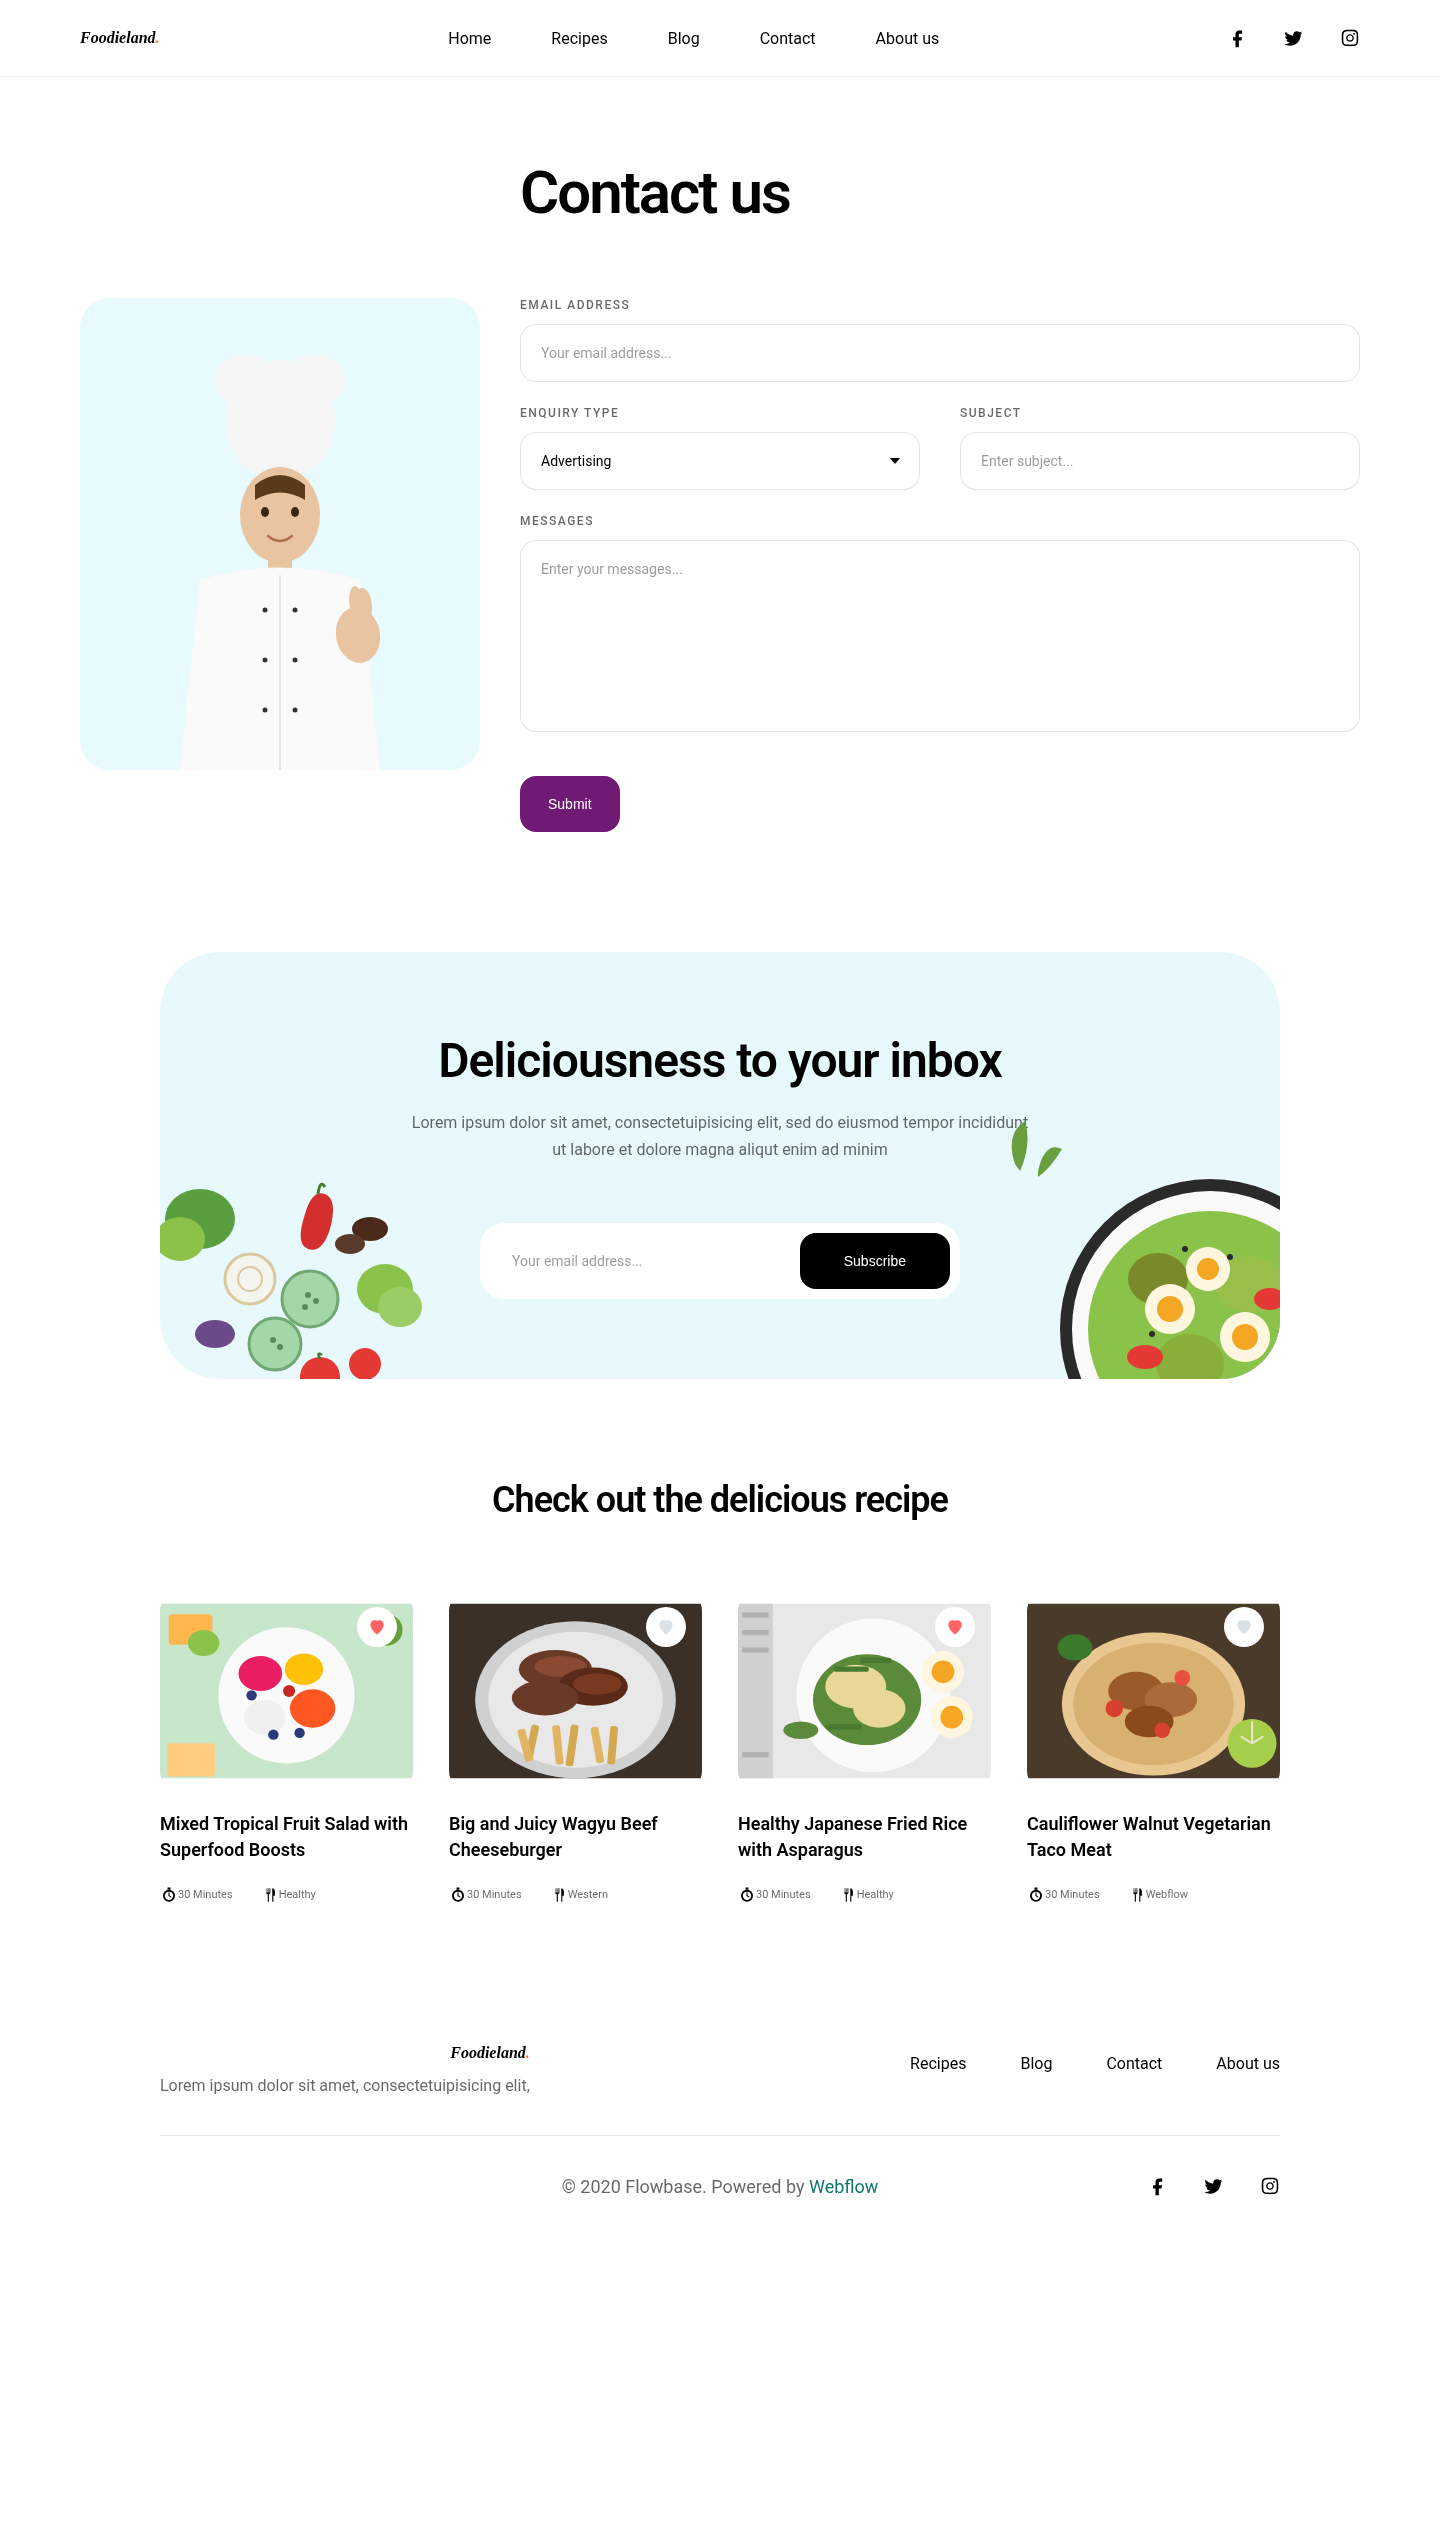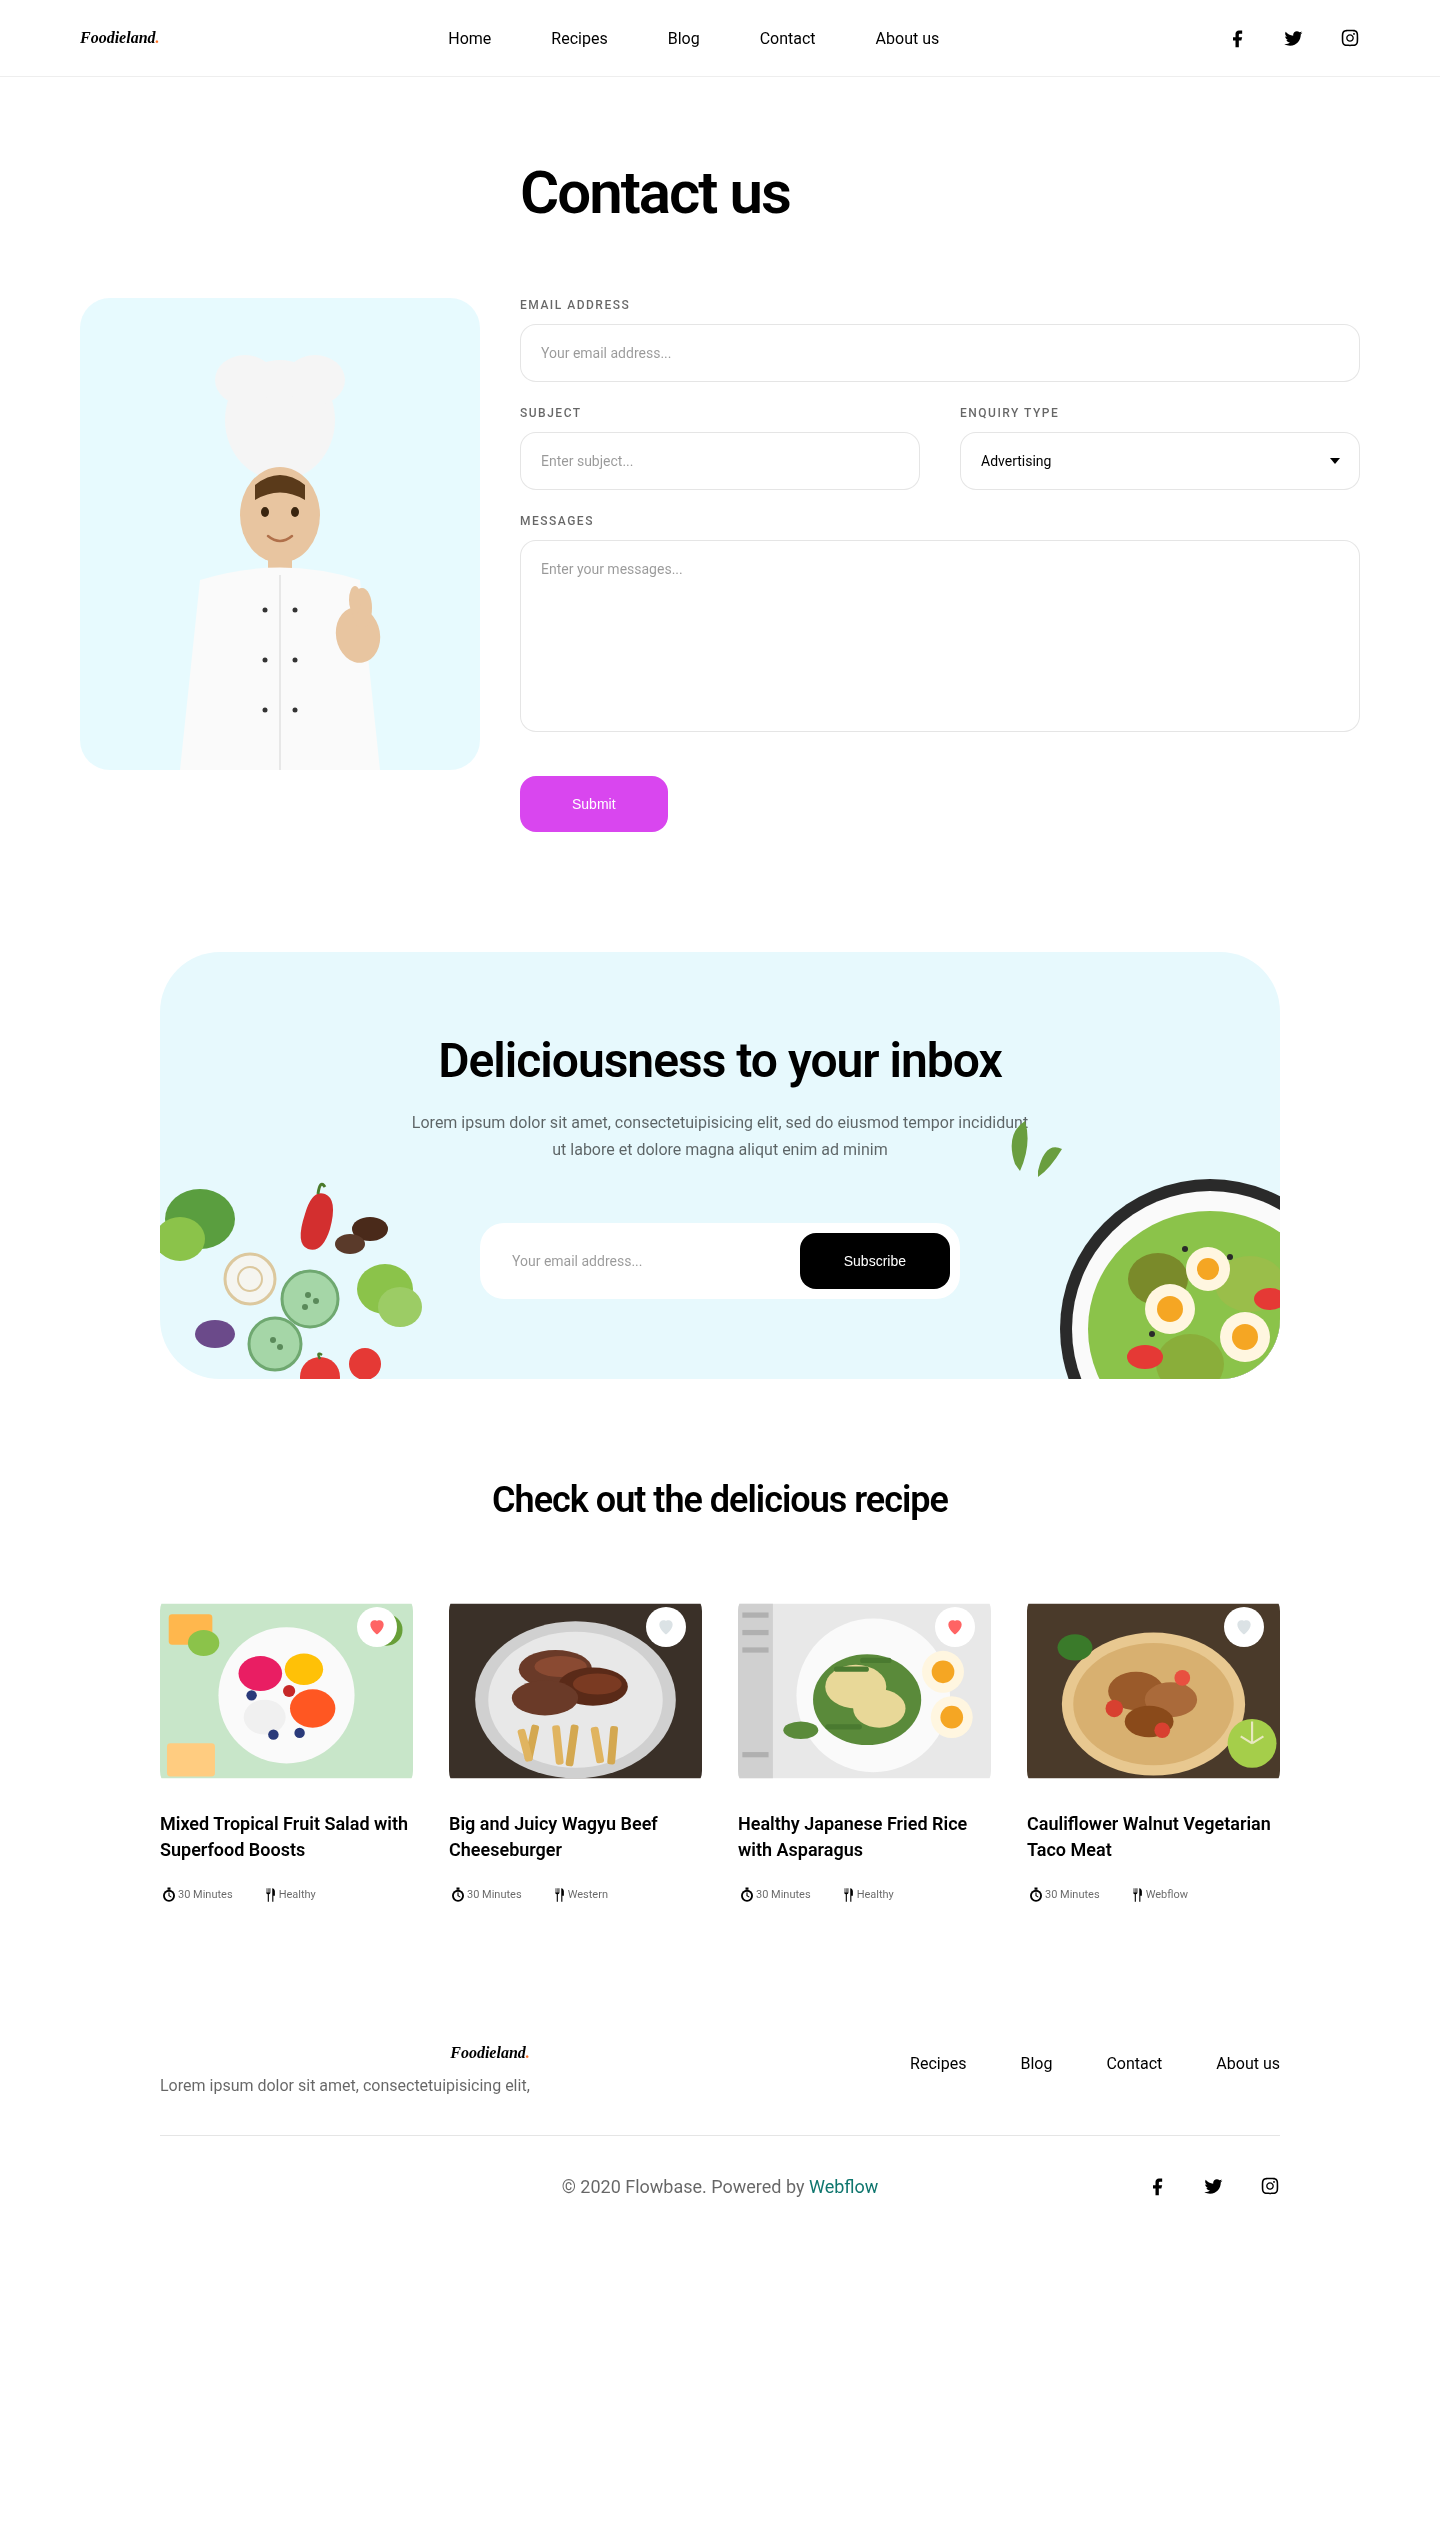--- a/index.html
+++ b/index.html
@@ -26,21 +26,21 @@
 .form-row { display: flex; gap: 40px; margin-bottom: 24px; }
 .form-group { flex: 1; }
 .form-label { font-size: 12px; font-weight: 500; letter-spacing: 1.5px; color: rgba(0,0,0,0.6); margin-bottom: 12px; display: block; }
 .form-input, .form-select { width: 100%; padding: 20px 20px; border: 1px solid rgba(0,0,0,0.1); border-radius: 16px; font-size: 14px; font-family: inherit; }
 .form-input::placeholder { color: rgba(0,0,0,0.4); }
 .form-select { appearance: none; background: #fff; position: relative; }
 .select-wrapper { position: relative; }
 .select-wrapper::after { content: ""; position: absolute; right: 20px; top: 50%; transform: translateY(-50%); width: 0; height: 0; border-left: 5px solid transparent; border-right: 5px solid transparent; border-top: 6px solid #000; pointer-events: none; }
 .form-textarea { width: 100%; height: 192px; padding: 20px; border: 1px solid rgba(0,0,0,0.1); border-radius: 16px; font-size: 14px; font-family: inherit; resize: none; }
 .form-textarea::placeholder { color: rgba(0,0,0,0.4); }
-.submit-btn { background: #d946ef; color: #fff; border: none; padding: 20px 52px; border-radius: 16px; font-size: 14px; font-weight: 500; cursor: pointer; margin-top: 40px; }
+.submit-btn { background: #701a75; color: #fff; border: none; padding: 20px 28px; border-radius: 16px; font-size: 14px; font-weight: 500; cursor: pointer; margin-top: 40px; }
 
 
 .subscribe-section { background: #e7f9fd; border-radius: 60px; padding: 80px 60px; text-align: center; margin: 60px 0 100px; position: relative; overflow: hidden; }
 .subscribe-title { font-size: 48px; font-weight: 600; margin-bottom: 20px; letter-spacing: -1px; }
 .subscribe-desc { font-size: 16px; color: rgba(0,0,0,0.6); max-width: 620px; margin: 0 auto 60px; line-height: 1.7; }
 .subscribe-form { display: flex; max-width: 480px; margin: 0 auto; background: #fff; border-radius: 24px; padding: 10px; position: relative; z-index: 2; }
 .subscribe-input { flex: 1; border: none; padding: 18px 22px; font-size: 14px; font-family: inherit; outline: none; }
 .subscribe-input::placeholder { color: rgba(0,0,0,0.4); }
 .subscribe-btn { background: #000; color: #fff; border: none; padding: 20px 44px; border-radius: 16px; font-size: 14px; font-weight: 500; cursor: pointer; }
 .veg-left { position: absolute; left: -20px; bottom: -40px; width: 350px; height: 260px; }
@@ -127,30 +127,30 @@
     </div>
     <div class="form-area">
       <div class="form-row">
         <div class="form-group">
           <label class="form-label">EMAIL ADDRESS</label>
           <input class="form-input" type="email" placeholder="Your email address..." style="">
         </div>
       </div>
       <div class="form-row">
         <div class="form-group">
-          <label class="form-label">SUBJECT</label>
-          <input class="form-input" type="text" placeholder="Enter subject..." style="">
-        </div>
-        <div class="form-group">
           <label class="form-label">ENQUIRY TYPE</label>
           <div class="select-wrapper">
             <select class="form-select">
               <option>Advertising</option>
             </select>
           </div>
+        </div>
+        <div class="form-group">
+          <label class="form-label">SUBJECT</label>
+          <input class="form-input" type="text" placeholder="Enter subject..." style="">
         </div>
       </div>
       <div style="margin-bottom:0">
         <label class="form-label">MESSAGES</label>
         <textarea class="form-textarea" placeholder="Enter your messages..." style=""></textarea>
       </div>
       <button class="submit-btn">Submit</button>
     </div>
   </div>
 </div>

